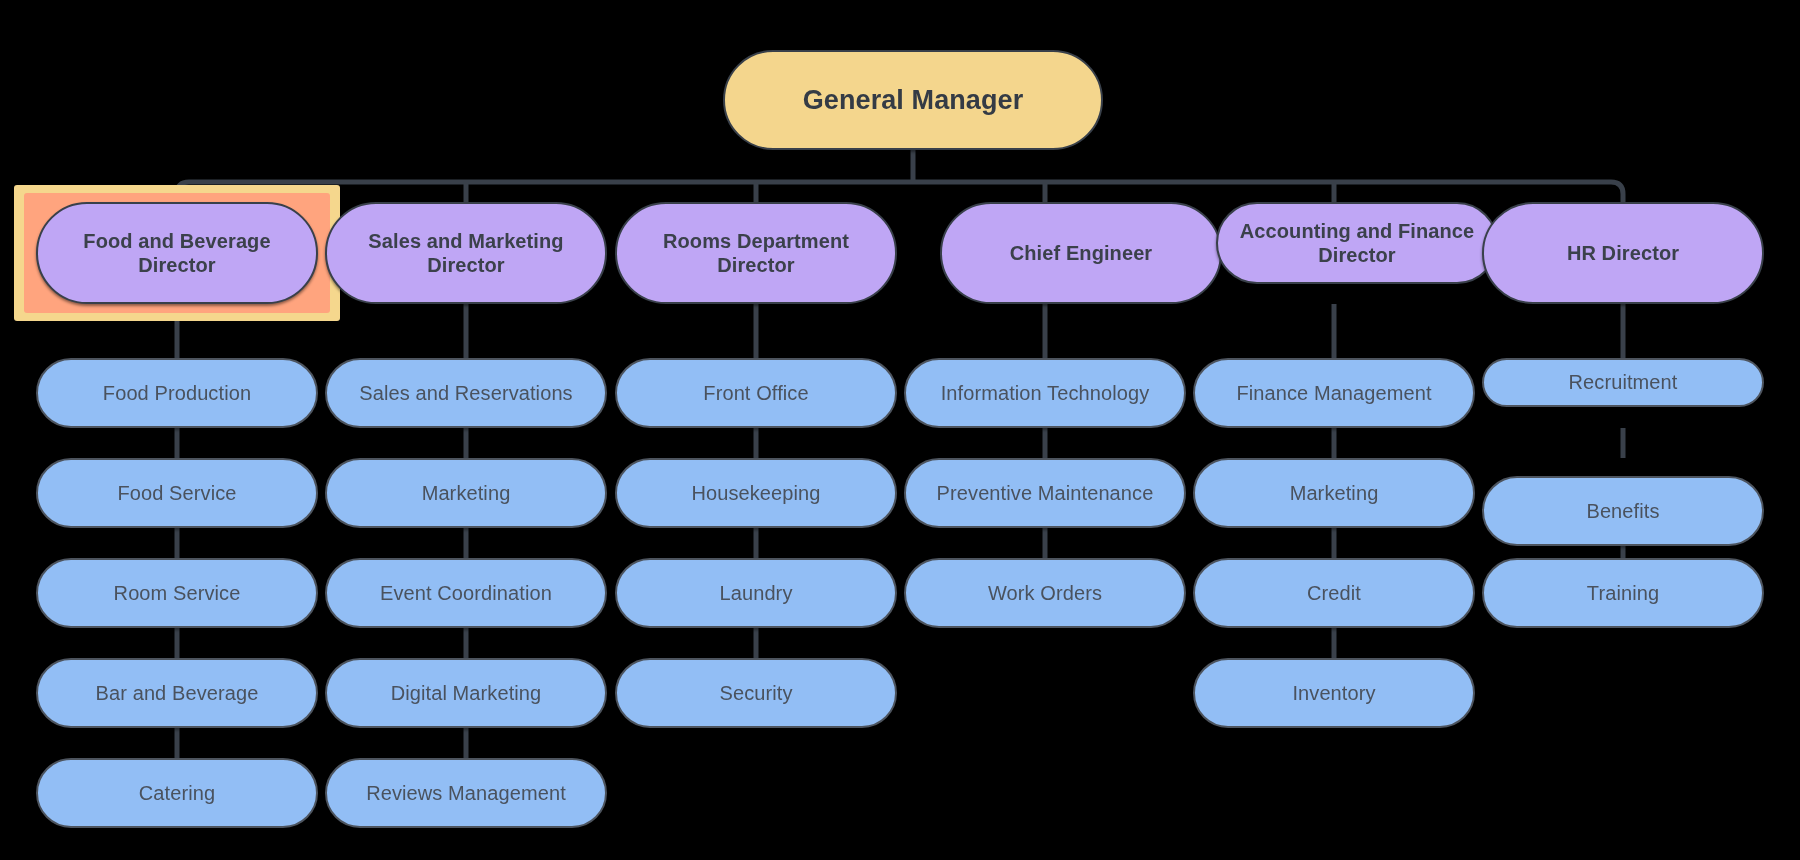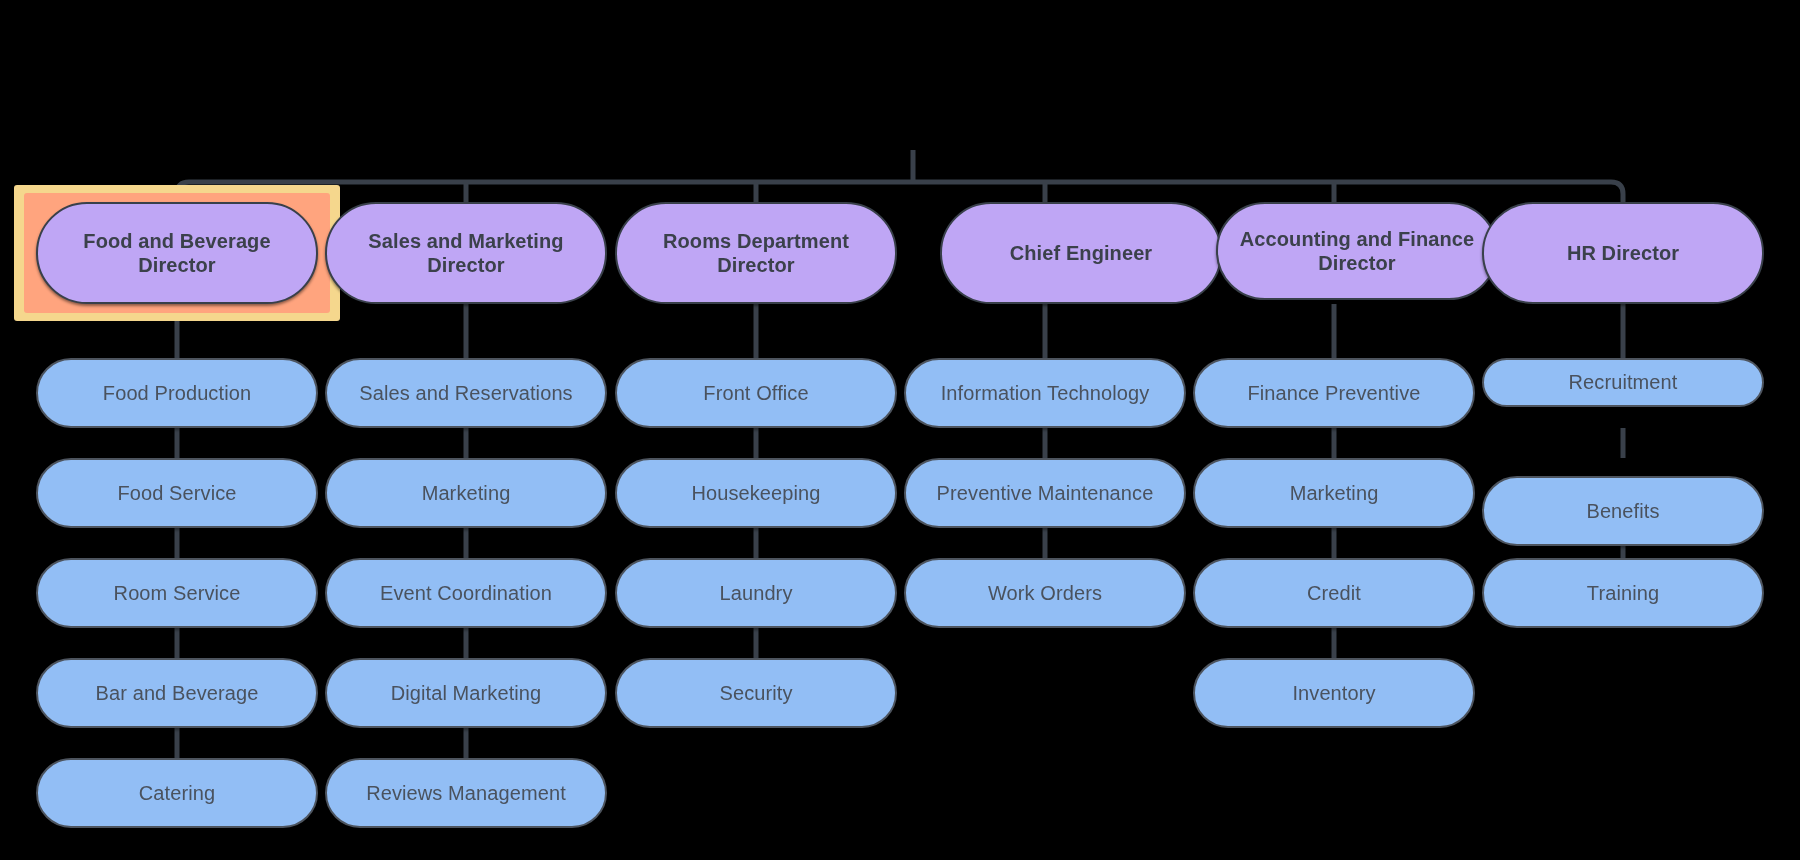--- a/index.html
+++ b/index.html
@@ -130,20 +130,23 @@
       <path d="M 1334 528 L 1334 558" stroke="#39404a" stroke-width="5" fill="none" stroke-linecap="butt"></path>
       <path d="M 1334 628 L 1334 658" stroke="#39404a" stroke-width="5" fill="none" stroke-linecap="butt"></path>
       <path d="M 1623 304 L 1623 358" stroke="#39404a" stroke-width="5" fill="none" stroke-linecap="butt"></path>
       <path d="M 1623 428 L 1623 458" stroke="#39404a" stroke-width="5" fill="none" stroke-linecap="butt"></path>
       <path d="M 1623 528 L 1623 558" stroke="#39404a" stroke-width="5" fill="none" stroke-linecap="butt"></path>
     </svg>
 
   <div class="sel-outer" id="sel-outer" style="left: 14px; top: 185px; width: 326px; height: 136px;"></div>
   <div class="sel-inner" id="sel-inner" style="left: 24px; top: 193px; width: 306px; height: 120px;"></div>
 
+  <div class="node node-root" id="root-node" style="left: 723px; top: 50px; width: 380px; height: 100px;">
+    <span class="nlabel">General Manager</span>
+  </div>
 
   <div id="nodes-layer">
       <div class="node node-dir" style="left: 36px; top: 202px; width: 282px; height: 102px;">
         <span class="nlabel">Food and Beverage Director</span>
       </div>
       <div class="node node-leaf" style="left: 36px; top: 358px; width: 282px; height: 70px;">
         <span class="nlabel">Food Production</span>
       </div>
       <div class="node node-leaf" style="left: 36px; top: 458px; width: 282px; height: 70px;">
         <span class="nlabel">Food Service</span>
@@ -195,25 +198,25 @@
       </div>
       <div class="node node-leaf" style="left: 904px; top: 358px; width: 282px; height: 70px;">
         <span class="nlabel">Information Technology</span>
       </div>
       <div class="node node-leaf" style="left: 904px; top: 458px; width: 282px; height: 70px;">
         <span class="nlabel">Preventive Maintenance</span>
       </div>
       <div class="node node-leaf" style="left: 904px; top: 558px; width: 282px; height: 70px;">
         <span class="nlabel">Work Orders</span>
       </div>
-      <div class="node node-dir" style="left: 1216px; top: 202px; width: 282px; height: 98px;">
+      <div class="node node-dir" style="left: 1216px; top: 202px; width: 282px; height: 82px;">
         <span class="nlabel">Accounting and Finance Director</span>
       </div>
       <div class="node node-leaf" style="left: 1193px; top: 358px; width: 282px; height: 70px;">
-        <span class="nlabel">Finance Preventive</span>
+        <span class="nlabel">Finance Management</span>
       </div>
       <div class="node node-leaf" style="left: 1193px; top: 458px; width: 282px; height: 70px;">
         <span class="nlabel">Marketing</span>
       </div>
       <div class="node node-leaf" style="left: 1193px; top: 558px; width: 282px; height: 70px;">
         <span class="nlabel">Credit</span>
       </div>
       <div class="node node-leaf" style="left: 1193px; top: 658px; width: 282px; height: 70px;">
         <span class="nlabel">Inventory</span>
       </div>

